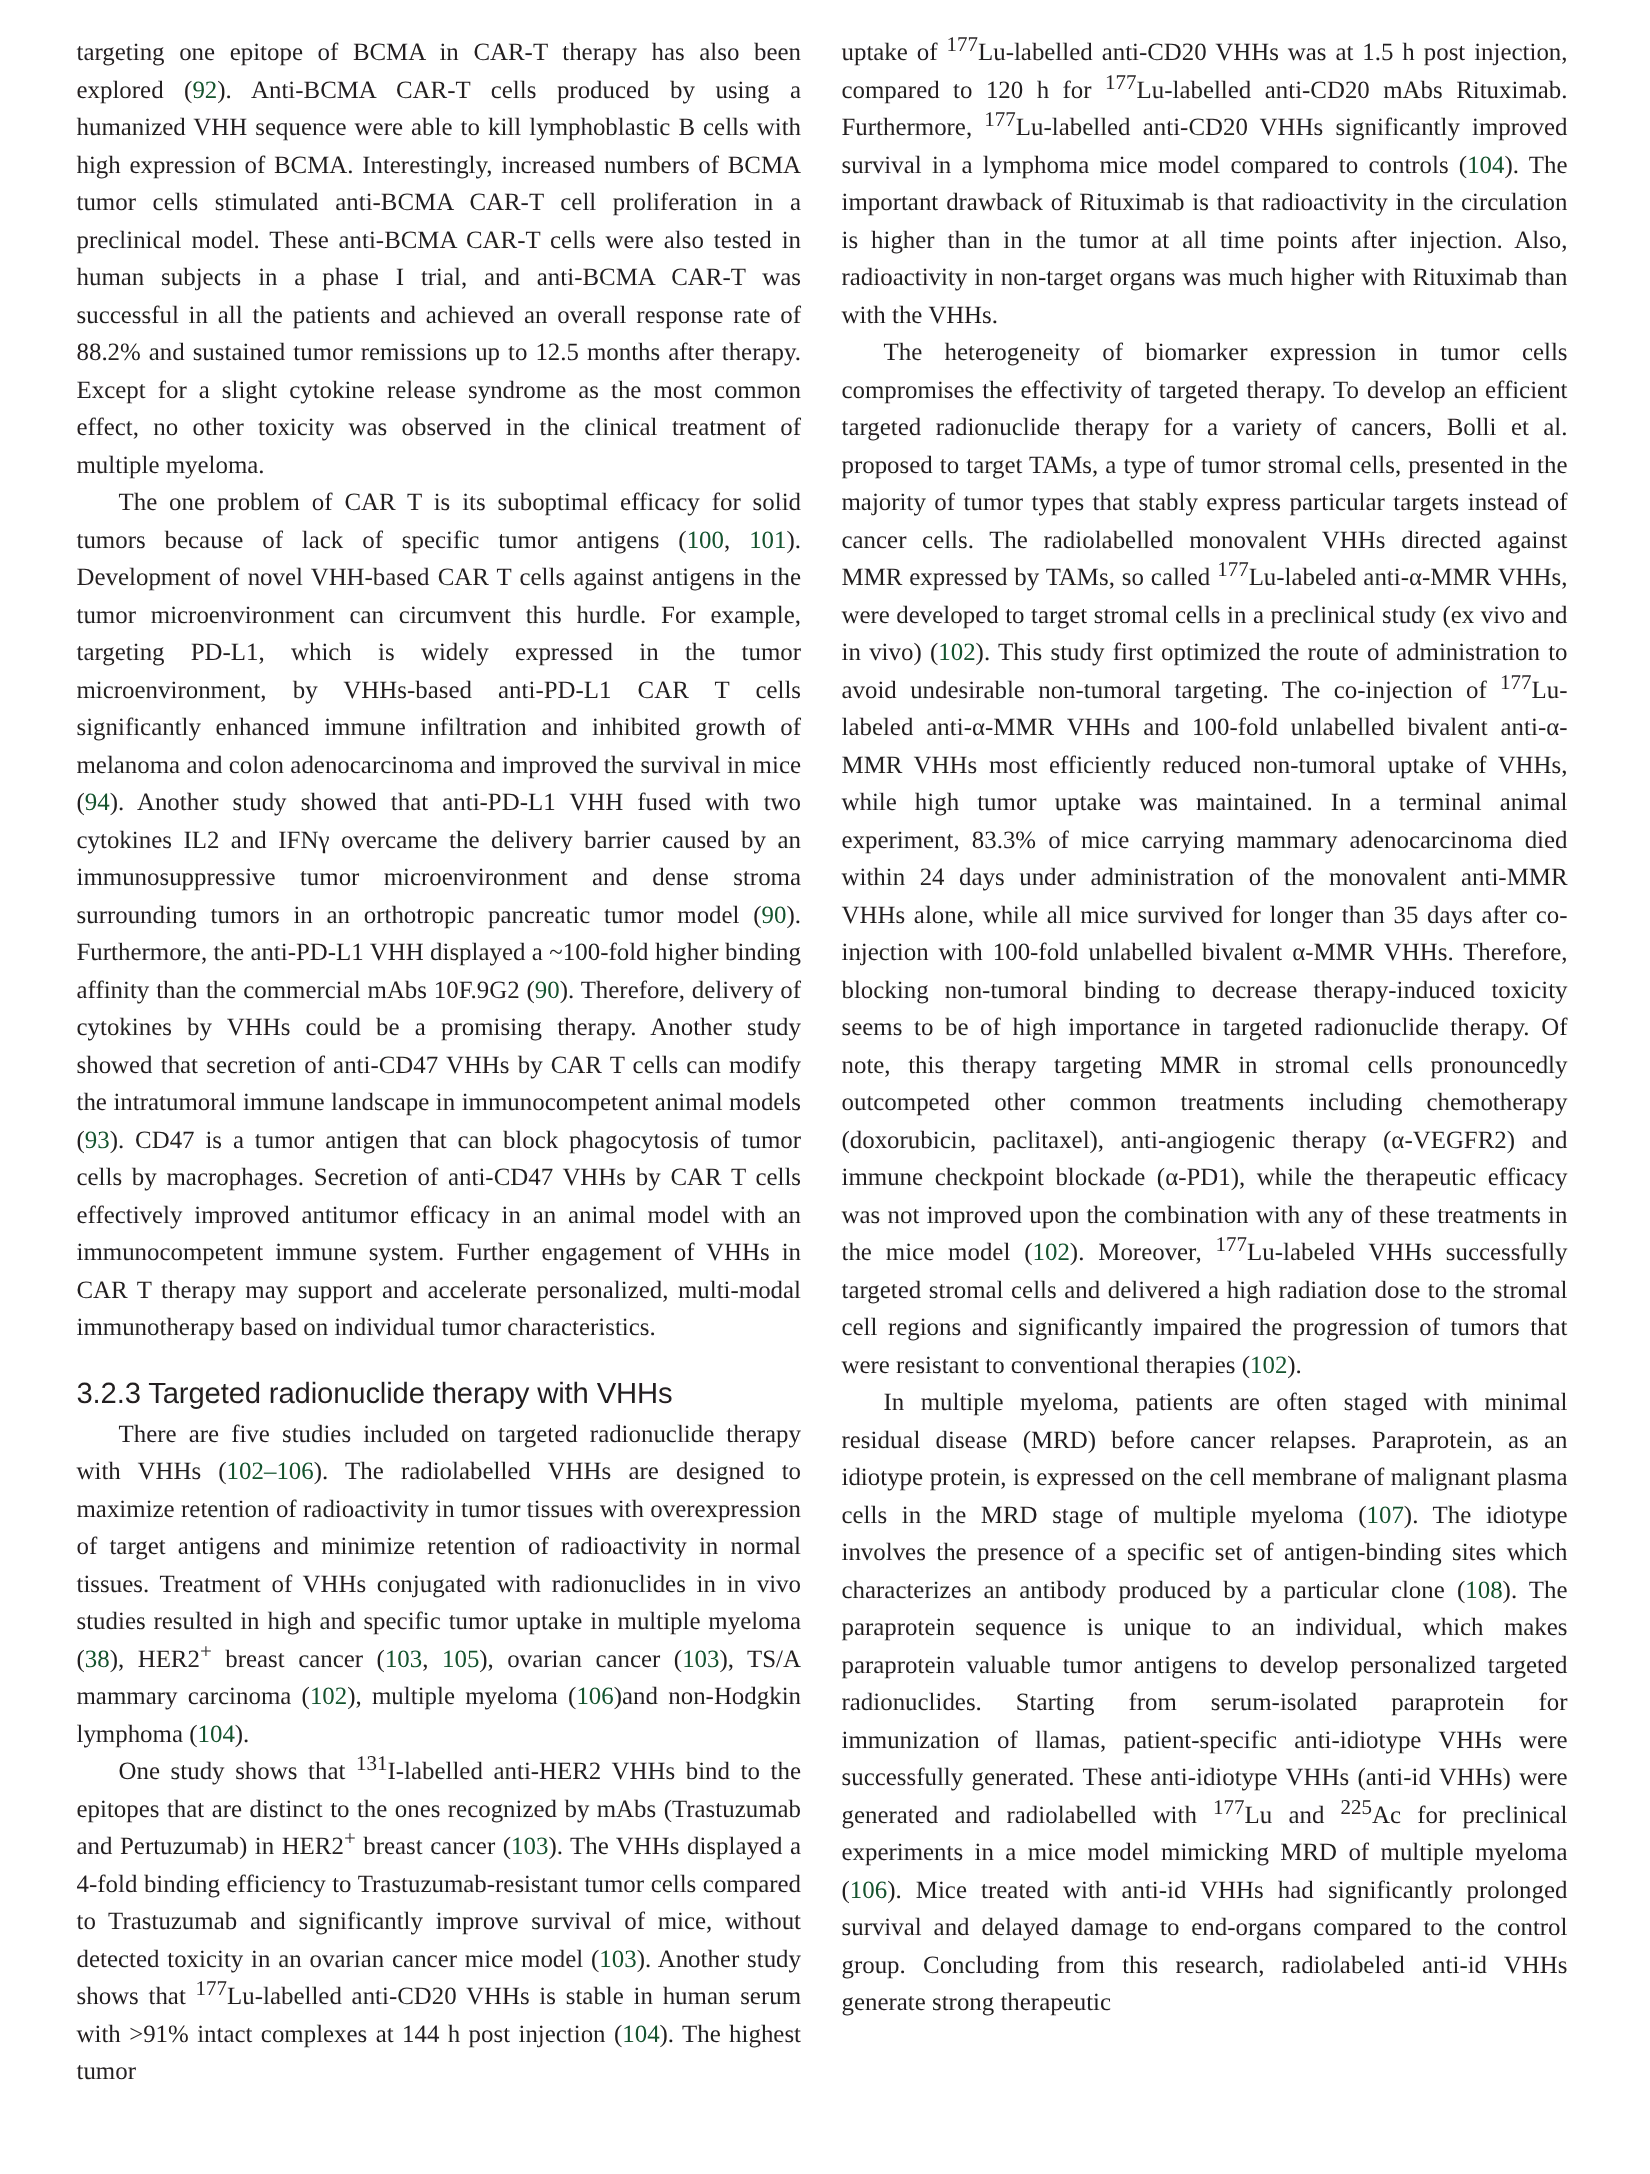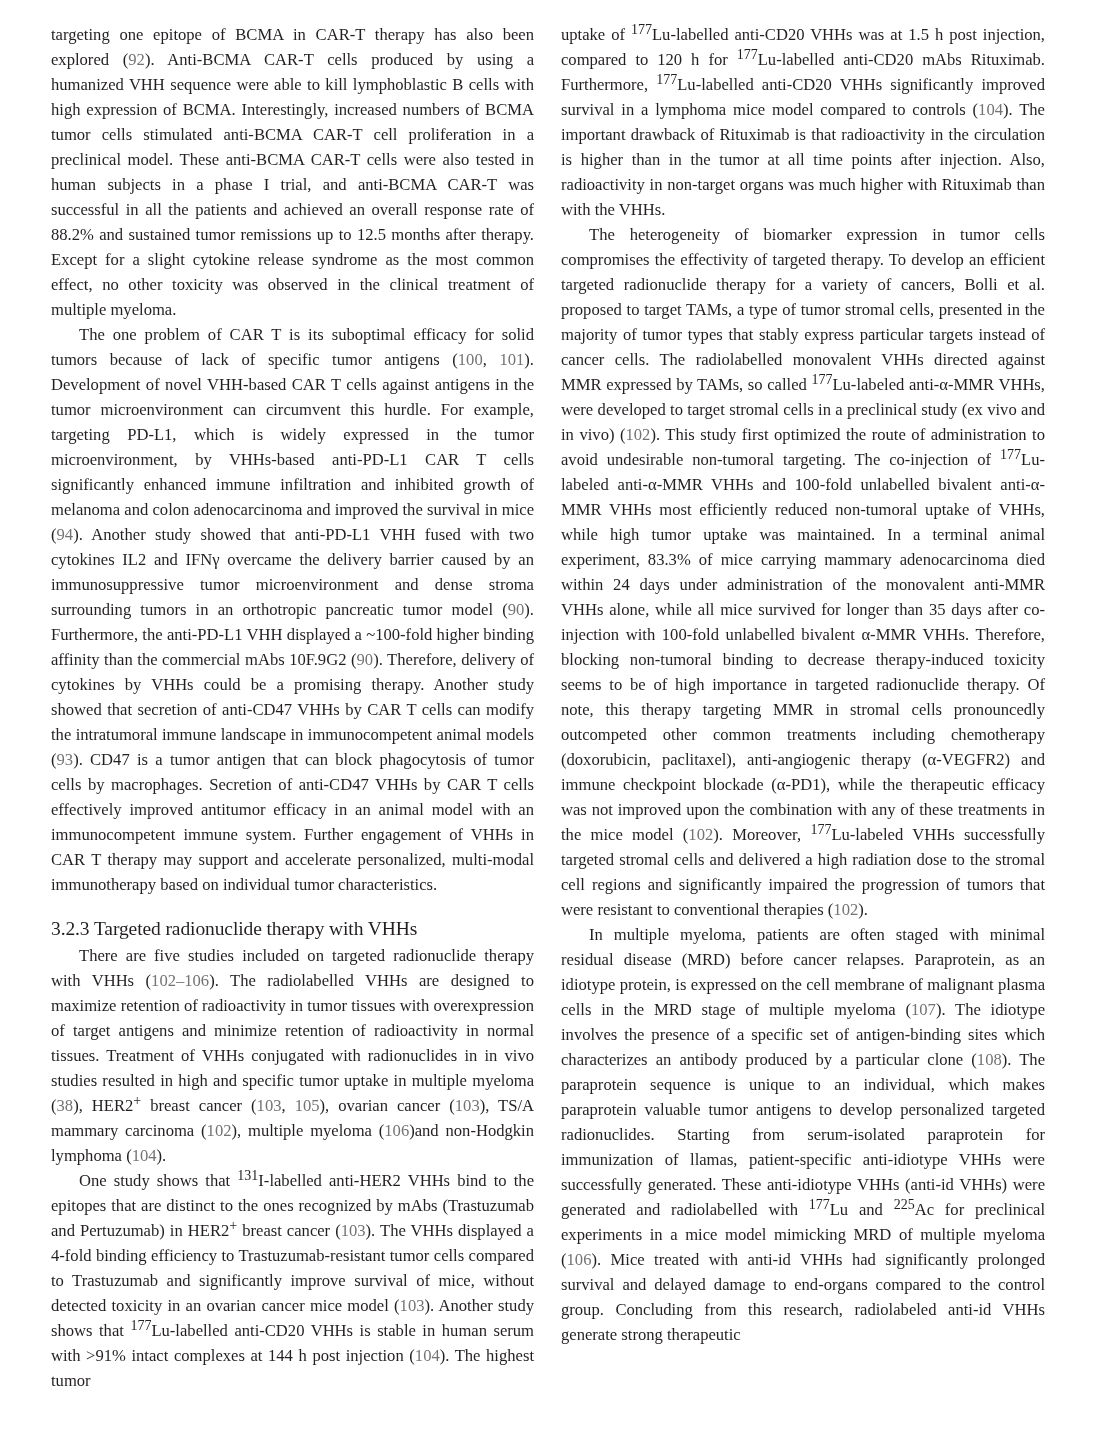--- a/index.html
+++ b/index.html
@@ -10,24 +10,24 @@
       font-family: "Liberation Serif", "DejaVu Serif", serif;
     }
     .col { position: absolute; top: 22px; }
     .col-left { left: 51px; width: 483px; }
     .col-right { left: 561px; width: 484px; }
     p {
       margin: 0; font-size: 16.6px; line-height: 25px;
       text-align: justify; text-align-last: left; hyphens: none;
     }
     p.indent { text-indent: 28px; }
-    .cite { color: #737373; }
+    .cite { color: #14532d; }
     sup { font-size: 14px; line-height: 0; vertical-align: 6px; }
     h3 {
-      margin: 18px 0 0 0; font-family: Liberation Serif, serif;
+      margin: 18px 0 0 0; font-family: Liberation Sans, sans-serif;
       font-weight: normal; font-size: 19.5px; line-height: 28px; color: #231f20;
       letter-spacing: -0.1px;
     }
   </style>
 </head>
 <body>
 
 <div class="page">
 
   <div class="col col-left">

